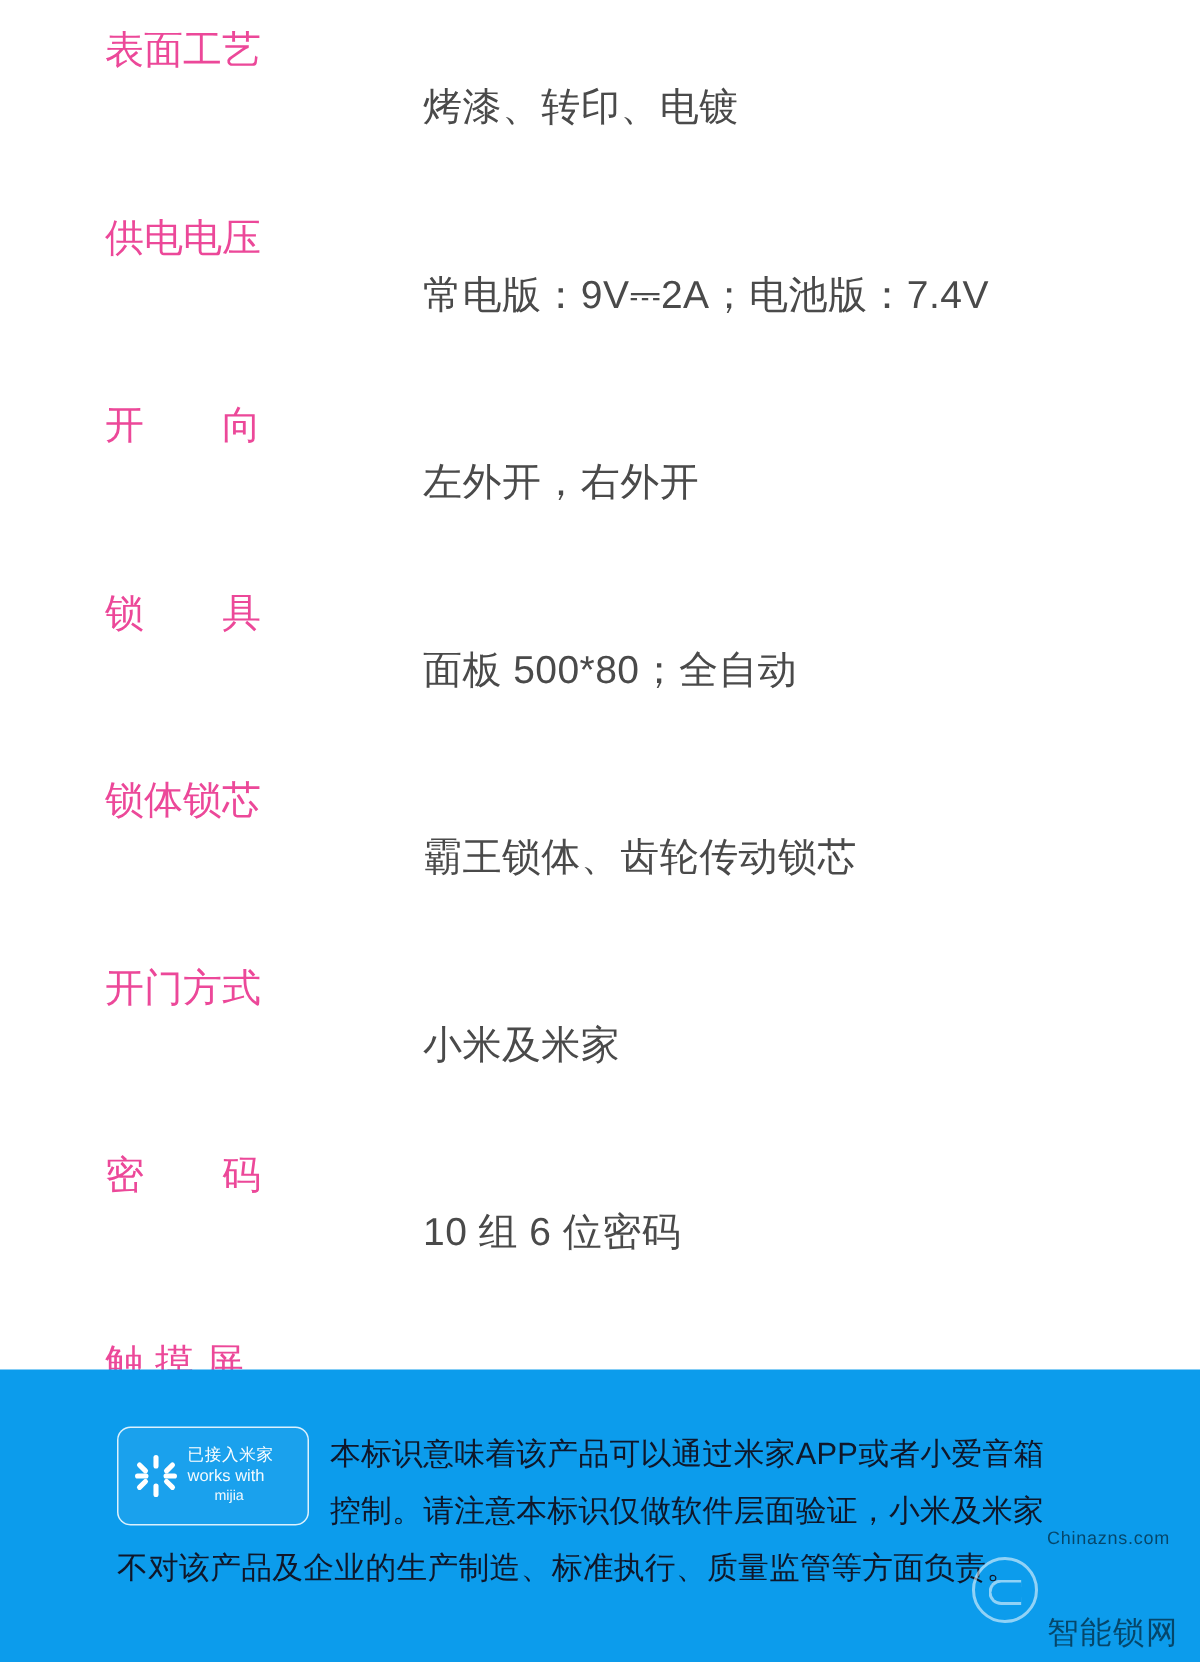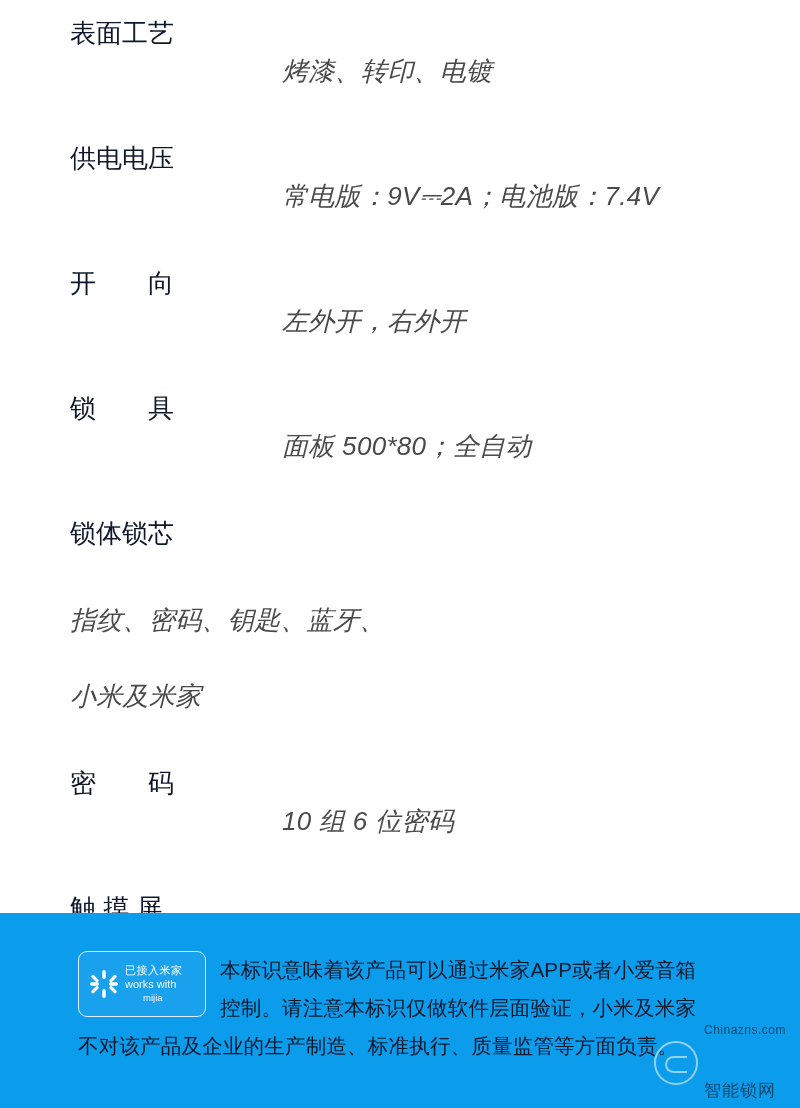--- a/index.html
+++ b/index.html
@@ -22,31 +22,30 @@
     display: flex;
     align-items: flex-start;
     padding: 0 0 0 70px;
     margin-bottom: 11px;
   }
   .spec-label {
     width: 212px;
     flex: 0 0 212px;
     font-size: 26px;
     line-height: 38px;
-    color: #0f172a;
+    color: #ec4899;
     letter-spacing: 0px;
     white-space: pre;
   }
   .spec-value {
     font-size: 26px;
     line-height: 38px;
     color: #4a4a4a;
     letter-spacing: 0.3px;
     white-space: pre-line;
-    font-style: italic;
   }
   .spec-value .line {
     display: block;
   }
   .footer {
     position: absolute;
     left: 0;
     bottom: 0;
     width: 800px;
     height: 195px;
@@ -137,21 +136,21 @@
     border-right: none;
     border-radius: 13px 0 0 13px;
   }
   .watermark .wm-txt { color: #000000; }
   .watermark .wm-txt .w1 {
     font-size: 12px;
     display: block;
     letter-spacing: 0.5px;
   }
   .watermark .wm-txt .w2 {
-    font-size: 17px;
+    font-size: 21px;
     display: block;
     letter-spacing: 1px;
     margin-top: 42px;
   }
 </style>
 </head>
 <body>
 
 <div class="spec-sheet">
 
@@ -178,25 +177,28 @@
 
   <div class="spec-row">
     <div class="spec-label">锁　　具</div>
     <div class="spec-value">
       <span class="line">面板 500*80；全自动</span>
     </div>
   </div>
 
   <div class="spec-row">
     <div class="spec-label">锁体锁芯</div>
-  </div>
-
-  <div class="spec-row">
-    <div class="spec-value">
-      <span class="line">指纹、密码、钥匙、蓝牙、</span>
+    <div class="spec-value">
+      <span class="line">霸王锁体、齿轮传动锁芯</span>
+    </div>
+  </div>
+
+  <div class="spec-row">
+    <div class="spec-label">开门方式</div>
+    <div class="spec-value">
       <span class="line">小米及米家</span>
     </div>
   </div>
 
   <div class="spec-row">
     <div class="spec-label">密　　码</div>
     <div class="spec-value">
       <span class="line">10 组 6 位密码</span>
     </div>
   </div>

